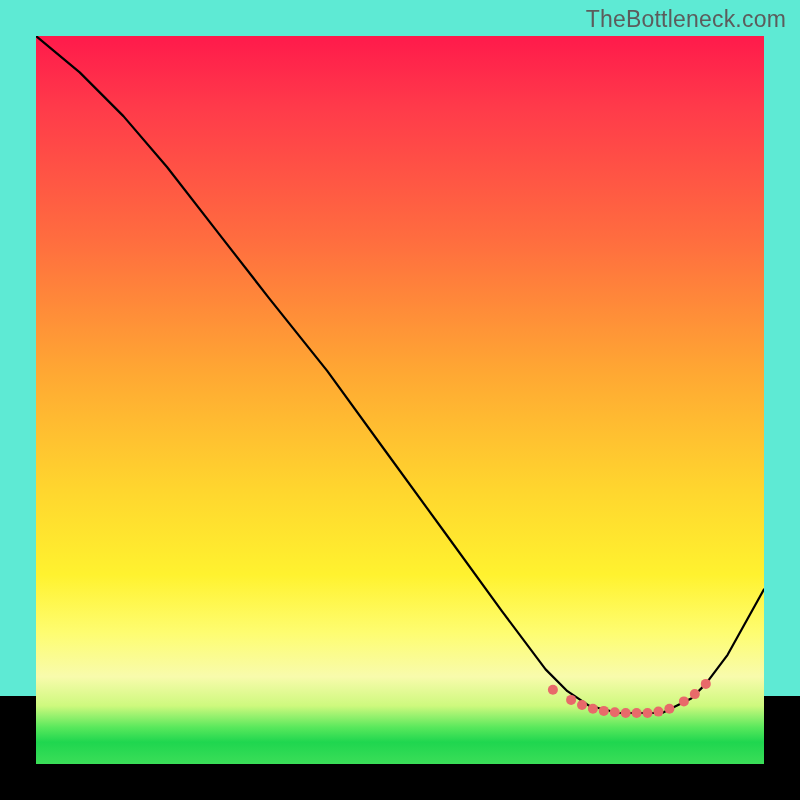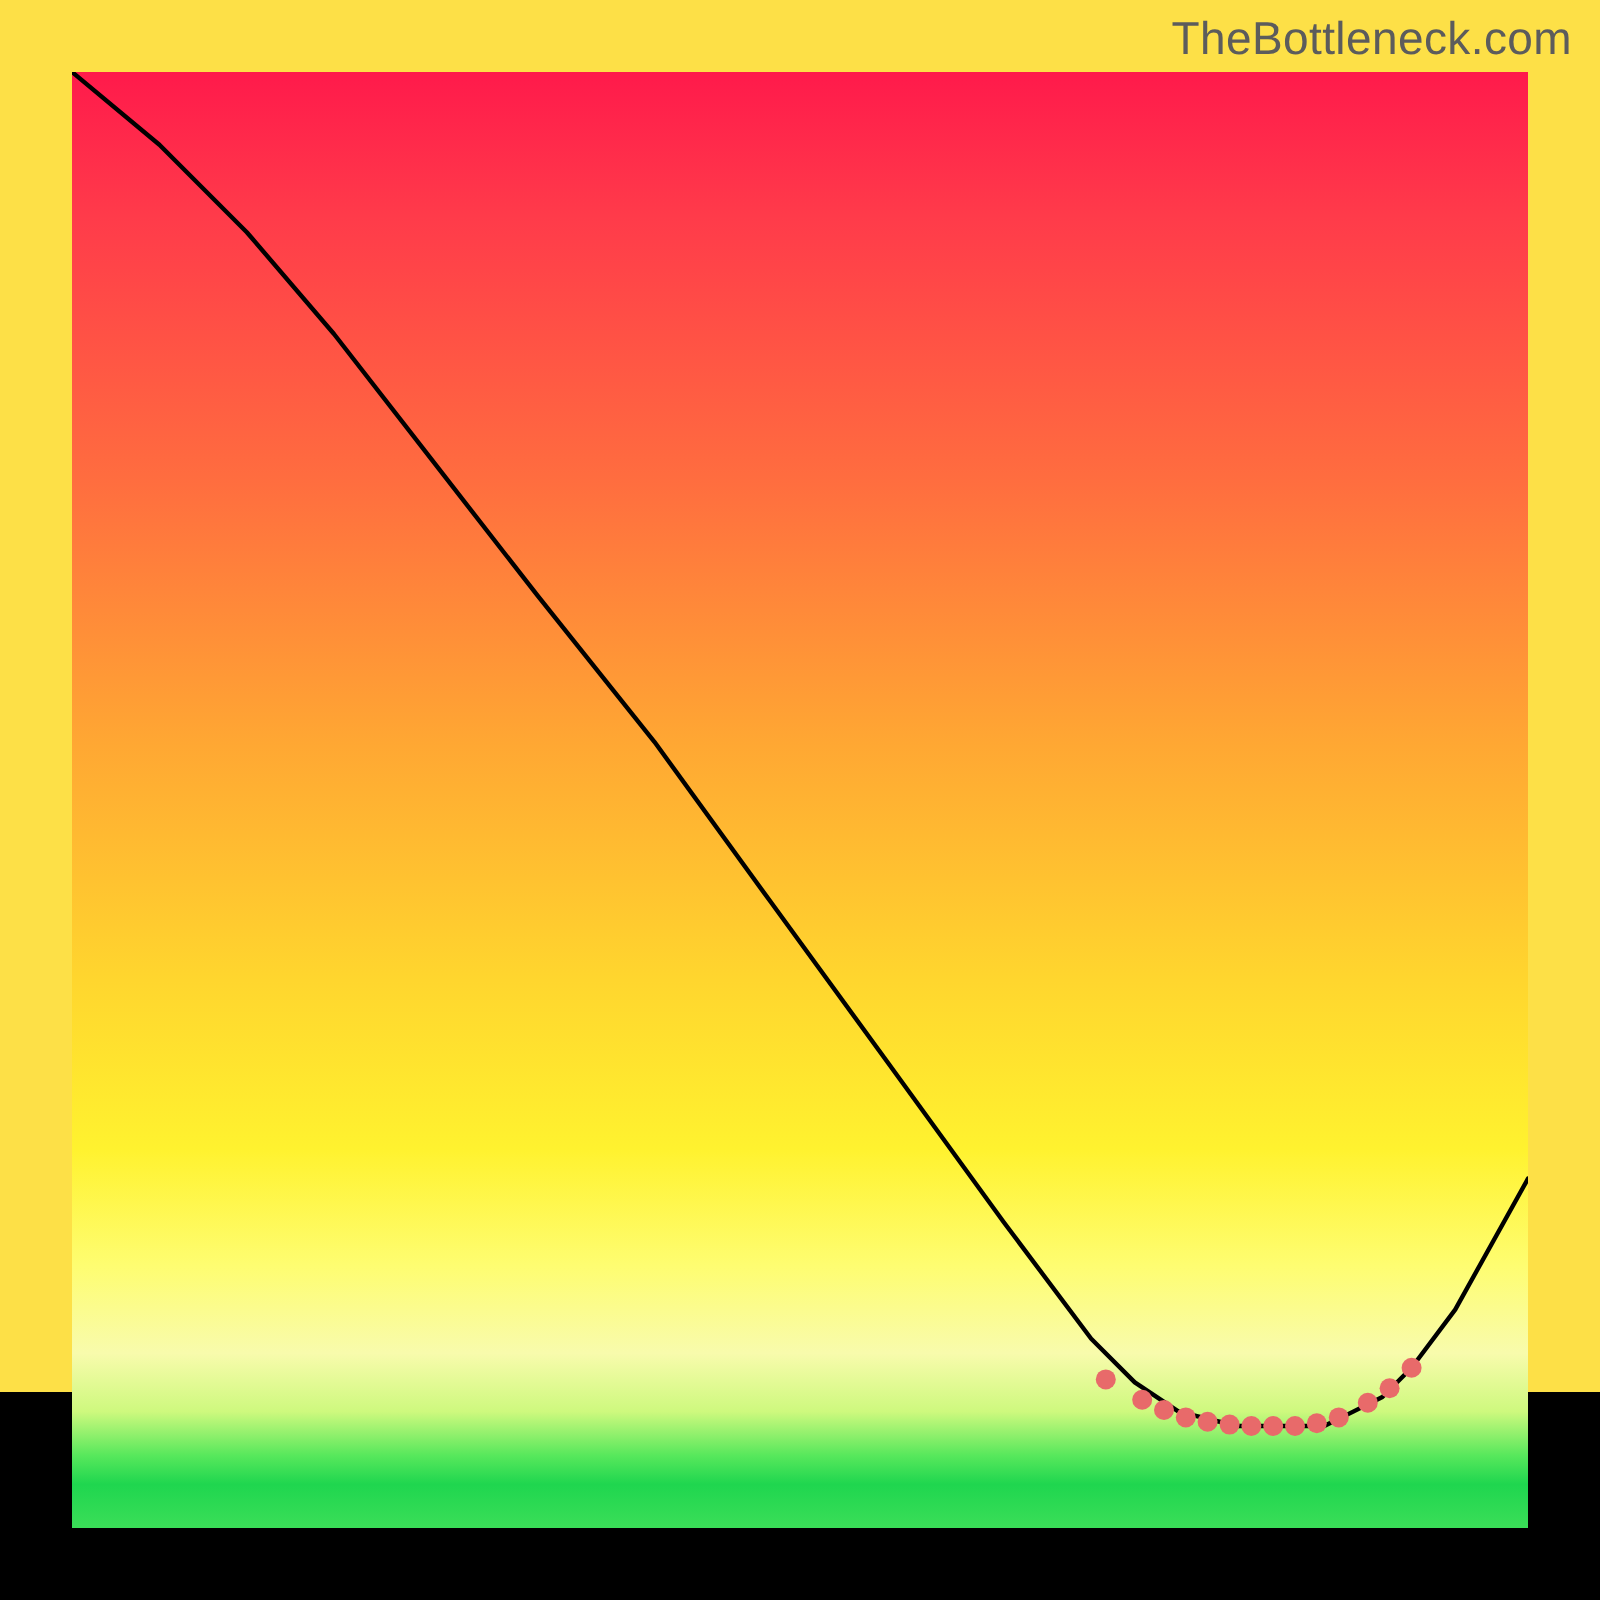--- a/index.html
+++ b/index.html
@@ -8,21 +8,21 @@
     width: 800px;
     height: 800px;
     background: #000;
     overflow: hidden;
     font-family: Arial, Helvetica, sans-serif;
   }
   .stage {
     position: relative;
     width: 800px;
     height: 696px;
-    background: #fde047;
+    background: #5eead4;
   }
   .watermark {
     position: absolute;
     top: 6px;
     right: 14px;
     color: #5c5c5c;
     font-size: 23px;
     font-weight: 500;
     letter-spacing: 0.2px;
     z-index: 10;

